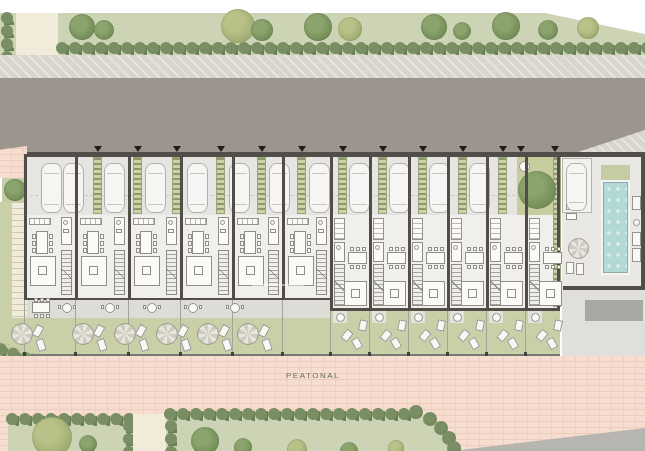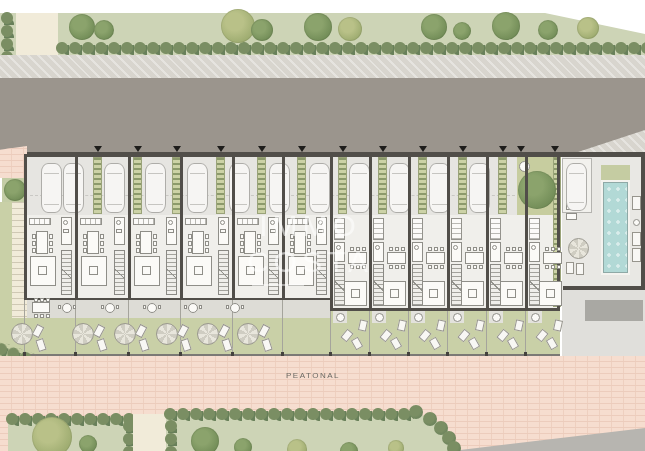--- a/index.html
+++ b/index.html
@@ -465,18 +465,14 @@
       <div class="abs furn" style="left: 546px; top: 289px; width: 9px; height: 9px;"></div>
       <div class="abs paved" style="left: 528px; top: 311px; width: 14px; height: 12px;"></div>
       <div class="abs furn round" style="left: 531px; top: 313px; width: 9px; height: 9px;"></div>
       <div class="abs lounger" style="left: 538px; top: 330px; width: 8px; height: 11px; transform: rotate(40deg);"></div>
       <div class="abs lounger" style="left: 548px; top: 338px; width: 8px; height: 11px; transform: rotate(-30deg);"></div>
       <div class="abs lounger" style="left: 554px; top: 320px; width: 8px; height: 11px; transform: rotate(12deg);"></div>
       <div class="abs gline" style="left: 525px; top: 311px; width: 1px; height: 44px;"></div>
       <div class="abs tick" style="left: 524px; top: 352px; width: 3px; height: 4px;"></div>
     </div>
 
-  <div class="abs watermark" style="left:230px;top:208px;width:160px;height:80px;">
-    <div>IMMO</div>
-    <div>COSTA</div>
-  </div>
   <div class="abs wm-line" style="left:252px;top:284px;width:52px;height:2px;"></div>
 </div>
 
 </body></html>

